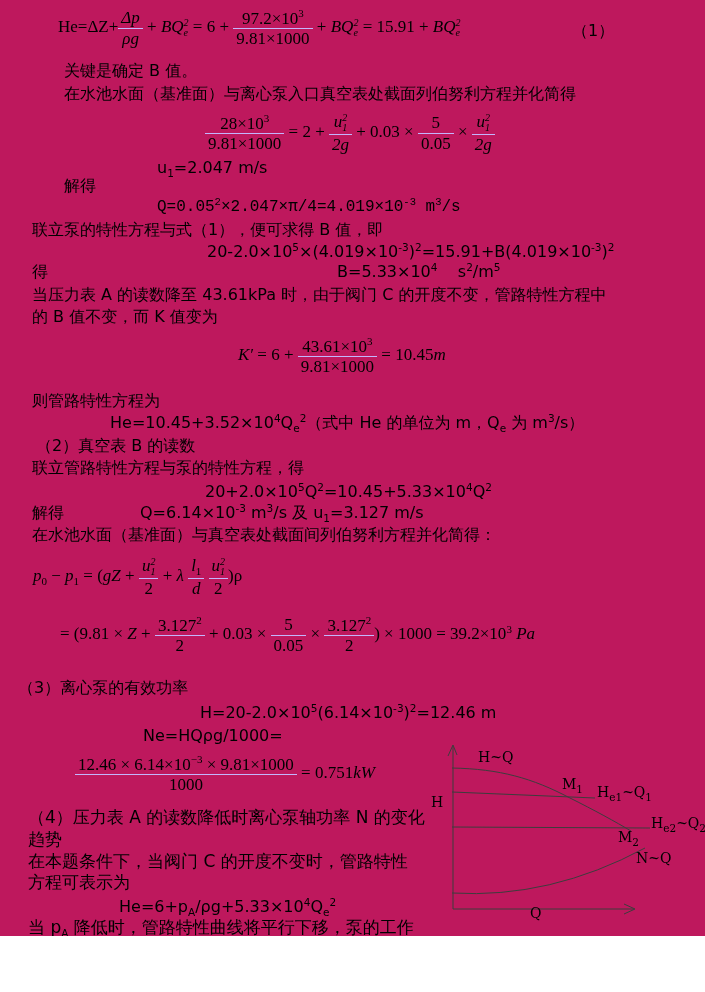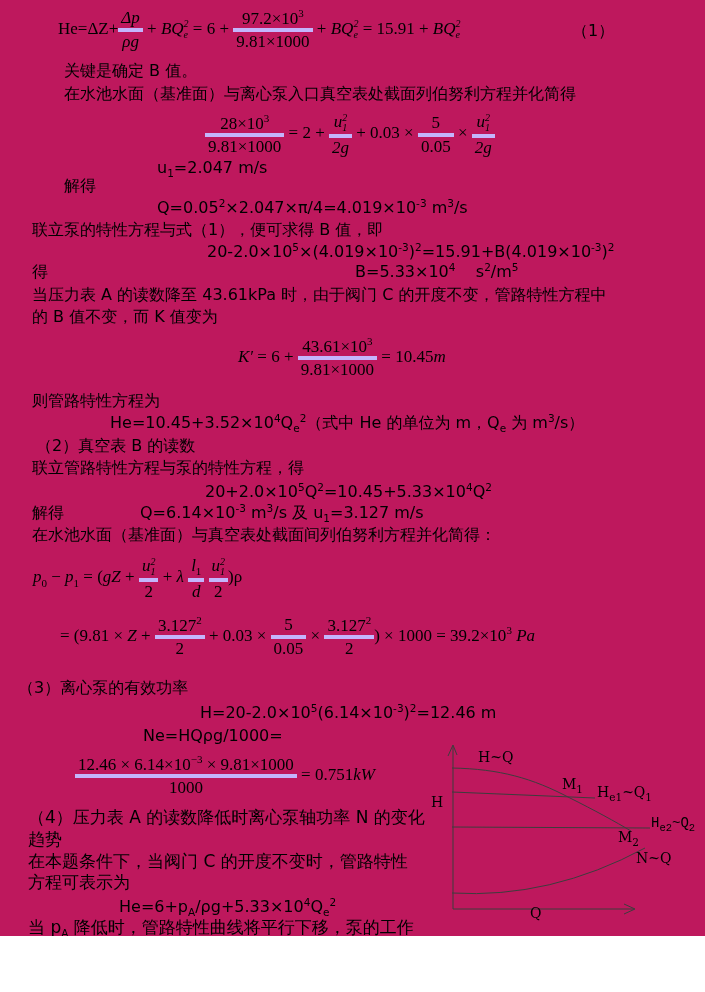--- a/index.html
+++ b/index.html
@@ -6,45 +6,45 @@
   .page{position:relative;width:705px;height:936px;background:#be185d;color:#000;
         font-family:"DejaVu Sans","Liberation Sans",sans-serif;overflow:hidden;}
   .ln{position:absolute;white-space:pre;}
   .body{font-size:16px;line-height:21px;}
   .body17{font-size:17px;line-height:22px;}
   .eq{font-family:"Liberation Serif","DejaVu Serif",serif;font-size:17px;}
   .eq sub,.eq sup{font-size:11px;}
   sub,sup{font-size:10.5px;line-height:1;}
   .i{font-style:italic;}
   .frac{display:inline-block;vertical-align:middle;text-align:center;line-height:1.15;}
-  .frac .num{display:block;border-bottom:4px solid #c4b5fd;padding:0 3px;}
+  .frac .num{display:block;border-bottom:1px solid #c4b5fd;padding:0 3px;}
   .frac .den{display:block;padding:0 3px;}
   .ss{display:inline-block;vertical-align:middle;text-align:left;font-size:10px;line-height:1.05;font-style:italic;}
   .ss span{display:block;}
   .chart-label{font-family:"DejaVu Serif","Liberation Serif",serif;font-size:14px;line-height:15px;}
   svg{position:absolute;}
   .curve{fill:none;stroke:#3d3d3d;stroke-width:1;}
 </style>
 </head>
 <body>
 
 <div class="page">
 
   <div class="ln eq" style="left:58px;top:8px;"><span>He=ΔZ+</span><span class="frac"><span class="num"><span class="i">Δp</span></span><span class="den"><span class="i">ρg</span></span></span><span> + </span><span class="i">BQ</span><span class="ss"><span>2</span><span>e</span></span><span> = 6 + </span><span class="frac"><span class="num"><span>97.2×10</span><sup>3</sup></span><span class="den"><span>9.81×1000</span></span></span><span> + </span><span class="i">BQ</span><span class="ss"><span>2</span><span>e</span></span><span> = 15.91 + </span><span class="i">BQ</span><span class="ss"><span>2</span><span>e</span></span></div>
   <div class="ln body" style="left:572px;top:20px;"><span>（1）</span></div>
   <div class="ln body" style="left:64px;top:60px;"><span>关键是确定 B 值。</span></div>
   <div class="ln body" style="left:64px;top:83px;"><span>在水池水面（基准面）与离心泵入口真空表处截面列伯努利方程并化简得</span></div>
   <div class="ln eq" style="left:205px;top:112px;"><span class="frac"><span class="num"><span>28×10</span><sup>3</sup></span><span class="den"><span>9.81×1000</span></span></span><span> = 2 + </span><span class="frac"><span class="num"><span class="i">u</span><span class="ss"><span>2</span><span>1</span></span></span><span class="den"><span class="i">2g</span></span></span><span> + 0.03 × </span><span class="frac"><span class="num"><span>5</span></span><span class="den"><span>0.05</span></span></span><span> × </span><span class="frac"><span class="num"><span class="i">u</span><span class="ss"><span>2</span><span>1</span></span></span><span class="den"><span class="i">2g</span></span></span></div>
   <div class="ln body" style="left:64px;top:175px;"><span>解得</span></div>
   <div class="ln body" style="left:157px;top:157px;"><span>u</span><sub>1</sub><span>=2.047 m/s</span></div>
-  <div class="ln body" style="left:157px;top:197px;"><span>Q=0.05</span><sup>2</sup><span>×2.047×π/4=4.019×10</span><sup>-3</sup><span> m</span><sup>3</sup><span>/s</span></div>
+  <div class="ln body" style="left:157px;top:197px;font-family:Liberation Mono, monospace;"><span>Q=0.05</span><sup>2</sup><span>×2.047×π/4=4.019×10</span><sup>-3</sup><span> m</span><sup>3</sup><span>/s</span></div>
   <div class="ln body" style="left:32px;top:219px;"><span>联立泵的特性方程与式（1），便可求得 B 值，即</span></div>
   <div class="ln body" style="left:207px;top:241px;"><span>20-2.0×10</span><sup>5</sup><span>×(4.019×10</span><sup>-3</sup><span>)</span><sup>2</sup><span>=15.91+B(4.019×10</span><sup>-3</sup><span>)</span><sup>2</sup></div>
   <div class="ln body" style="left:32px;top:261px;"><span>得</span></div>
-  <div class="ln body" style="left:337px;top:261px;margin-left:18px;"><span>B=5.33×10</span><sup>4</sup><span>    s</span><sup>2</sup><span>/m</span><sup>5</sup></div>
+  <div class="ln body" style="left:337px;top:261px;"><span>B=5.33×10</span><sup>4</sup><span>    s</span><sup>2</sup><span>/m</span><sup>5</sup></div>
   <div class="ln body" style="left:32px;top:284px;"><span>当压力表 A 的读数降至 43.61kPa 时，由于阀门 C 的开度不变，管路特性方程中</span></div>
   <div class="ln body" style="left:32px;top:306px;"><span>的 B 值不变，而 K 值变为</span></div>
   <div class="ln eq" style="left:238px;top:336px;"><span class="i">K′</span><span> = 6 + </span><span class="frac"><span class="num"><span>43.61×10</span><sup>3</sup></span><span class="den"><span>9.81×1000</span></span></span><span> = 10.45</span><span class="i">m</span></div>
   <div class="ln body" style="left:32px;top:390px;text-align:right;"><span>则管路特性方程为</span></div>
   <div class="ln body" style="left:110px;top:412px;"><span>He=10.45+3.52×10</span><sup>4</sup><span>Q</span><sub>e</sub><sup>2</sup><span>（式中 He 的单位为 m，Q</span><sub>e</sub><span> 为 m</span><sup>3</sup><span>/s）</span></div>
   <div class="ln body" style="left:36px;top:435px;"><span>（2）真空表 B 的读数</span></div>
   <div class="ln body" style="left:32px;top:457px;"><span>联立管路特性方程与泵的特性方程，得</span></div>
   <div class="ln body" style="left:205px;top:481px;"><span>20+2.0×10</span><sup>5</sup><span>Q</span><sup>2</sup><span>=10.45+5.33×10</span><sup>4</sup><span>Q</span><sup>2</sup></div>
   <div class="ln body" style="left:32px;top:502px;"><span>解得</span></div>
   <div class="ln body" style="left:140px;top:502px;"><span>Q=6.14×10</span><sup>-3</sup><span> m</span><sup>3</sup><span>/s 及 u</span><sub>1</sub><span>=3.127 m/s</span></div>
@@ -71,18 +71,18 @@
     <path class="curve" d="M24,35 C72,36 104,45 142,65 C166,77 188,89 203,98"></path>
     <path class="curve" d="M24,59 L167,65"></path>
     <path class="curve" d="M24,94 L222,95"></path>
     <path class="curve" d="M24,160 Q122,166 217,115"></path>
   </svg>
 
   <div class="ln chart-label" style="left:478px;top:750px;"><span>H~Q</span></div>
   <div class="ln chart-label" style="left:562px;top:777px;"><span>M</span><sub>1</sub></div>
   <div class="ln chart-label" style="left:597px;top:785px;"><span>H</span><sub>e1</sub><span>~Q</span><sub>1</sub></div>
   <div class="ln chart-label" style="left:618px;top:830px;"><span>M</span><sub>2</sub></div>
-  <div class="ln chart-label" style="left:651px;top:816px;font-family:Liberation Mono, monospace;"><span>H</span><sub>e2</sub><span>~Q</span><sub>2</sub></div>
+  <div class="ln chart-label" style="left:651px;top:816px;"><span>H</span><sub>e2</sub><span>~Q</span><sub>2</sub></div>
   <div class="ln chart-label" style="left:636px;top:851px;"><span>N~Q</span></div>
   <div class="ln chart-label" style="left:431px;top:795px;">H</div>
   <div class="ln chart-label" style="left:530px;top:906px;">Q</div>
 
 </div>
 
 </body></html>

